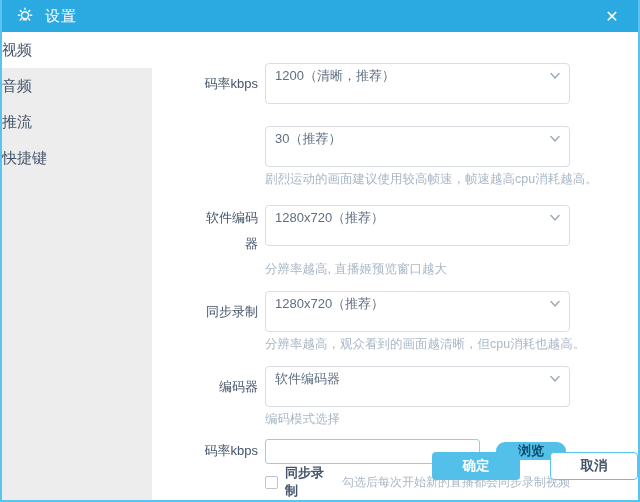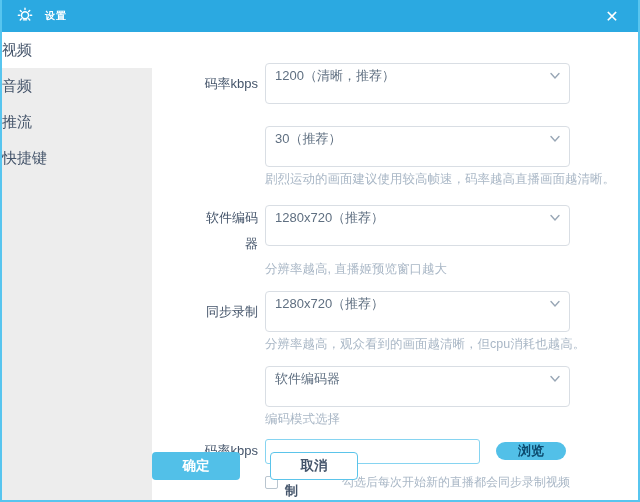--- a/index.html
+++ b/index.html
@@ -31,21 +31,21 @@
   }
   
   .titlebar{
     position:absolute;top:0;left:-2px;right:-2px;height:32px;
     background:var(--titlebar);
     display:flex;align-items:center;
     padding:0 14px;
     color:#fff;
   }
   .bulb{width:22px;height:22px;margin-right:9px;display:flex;align-items:center;justify-content:center;}
-  .title-text{font-size:10px;font-weight:bold;letter-spacing:1px;}
+  .title-text{font-size:15px;font-weight:normal;letter-spacing:1px;}
   .close-btn{
     margin-left:auto;
     width:28px;height:28px;
     display:flex;align-items:center;justify-content:center;
     font-size:16px;color:#fff;cursor:pointer;
   }
   
   .sidebar{
     position:absolute;top:32px;left:0;bottom:0;width:150px;
     background:var(--sidebar-bg);
@@ -141,21 +141,21 @@
     font-size:13px;color:var(--text-dark);font-weight:bold;
   }
   .check-hint{
     margin-left:13px;
     font-size:12px;color:var(--hint);
     white-space:nowrap;
   }
   
   .footer{
     position:absolute;left:150px;right:0;top:452px;
-    display:flex;justify-content:flex-start;gap:30px;
+    display:flex;justify-content:flex-end;gap:30px;
   }
   .btn{
     width:88px;height:28px;
     border-radius:4px;
     font-size:13.5px;font-weight:bold;
     cursor:pointer;
     font-family:inherit;
   }
   .btn-ok{background:var(--accent);border:none;color:#fff;}
   .btn-cancel{background:#fff;border:1px solid var(--accent-border);color:var(--text-dark);}
@@ -202,21 +202,21 @@
       </div>
     </div>
 
     <div class="form-row mb2">
       <div class="combo">
         <span>30（推荐）</span>
         <svg class="chev" viewBox="0 0 10 8" fill="none" stroke="#98A6B5" stroke-width="1.4" stroke-linecap="round">
             <polyline points="1,1.5 5,6 9,1.5"></polyline>
           </svg>
       </div>
-      <div class="hint">剧烈运动的画面建议使用较高帧速，码率越高直播画面越清晰。</div>
+      <div class="hint">剧烈运动的画面建议使用较高帧速，帧速越高cpu消耗越高。</div>
     </div>
 
     <div class="form-row mb3">
       <div class="form-label">软件编码器</div>
       <div class="combo">
         <span>1280x720（推荐）</span>
         <svg class="chev" viewBox="0 0 10 8" fill="none" stroke="#98A6B5" stroke-width="1.4" stroke-linecap="round">
             <polyline points="1,1.5 5,6 9,1.5"></polyline>
           </svg>
       </div>
@@ -228,20 +228,21 @@
       <div class="combo">
         <span>1280x720（推荐）</span>
         <svg class="chev" viewBox="0 0 10 8" fill="none" stroke="#98A6B5" stroke-width="1.4" stroke-linecap="round">
             <polyline points="1,1.5 5,6 9,1.5"></polyline>
           </svg>
       </div>
       <div class="hint">分辨率越高，观众看到的画面越清晰，但cpu消耗也越高。</div>
     </div>
 
     <div class="form-row mb5">
+      <div class="form-label">编码器</div>
       <div class="combo">
         <span>软件编码器</span>
         <svg class="chev" viewBox="0 0 10 8" fill="none" stroke="#98A6B5" stroke-width="1.4" stroke-linecap="round">
             <polyline points="1,1.5 5,6 9,1.5"></polyline>
           </svg>
       </div>
       <div class="hint">编码模式选择</div>
     </div>
 
     <div class="form-row">

